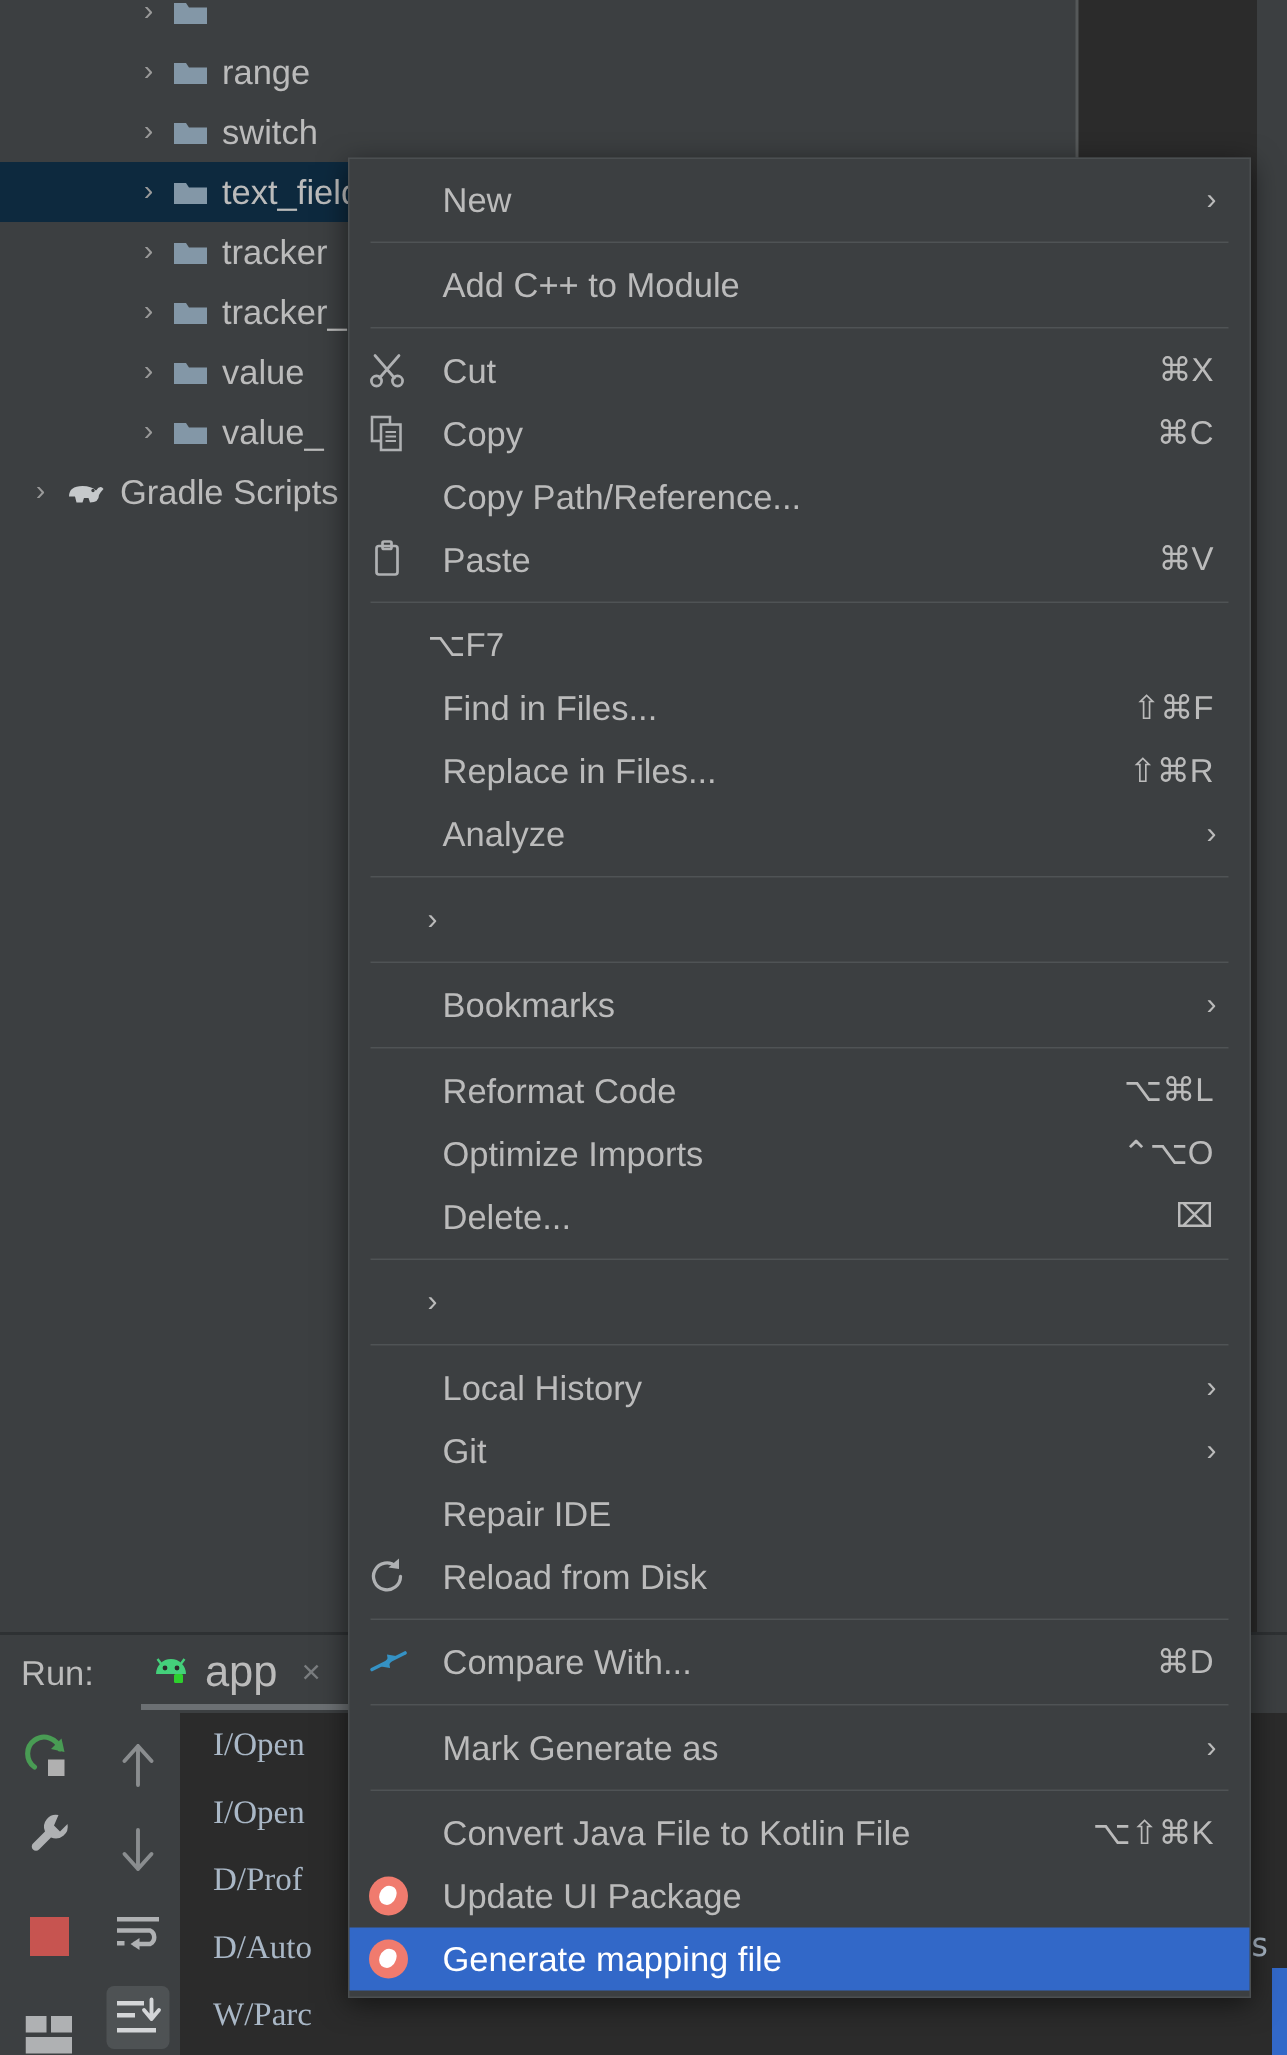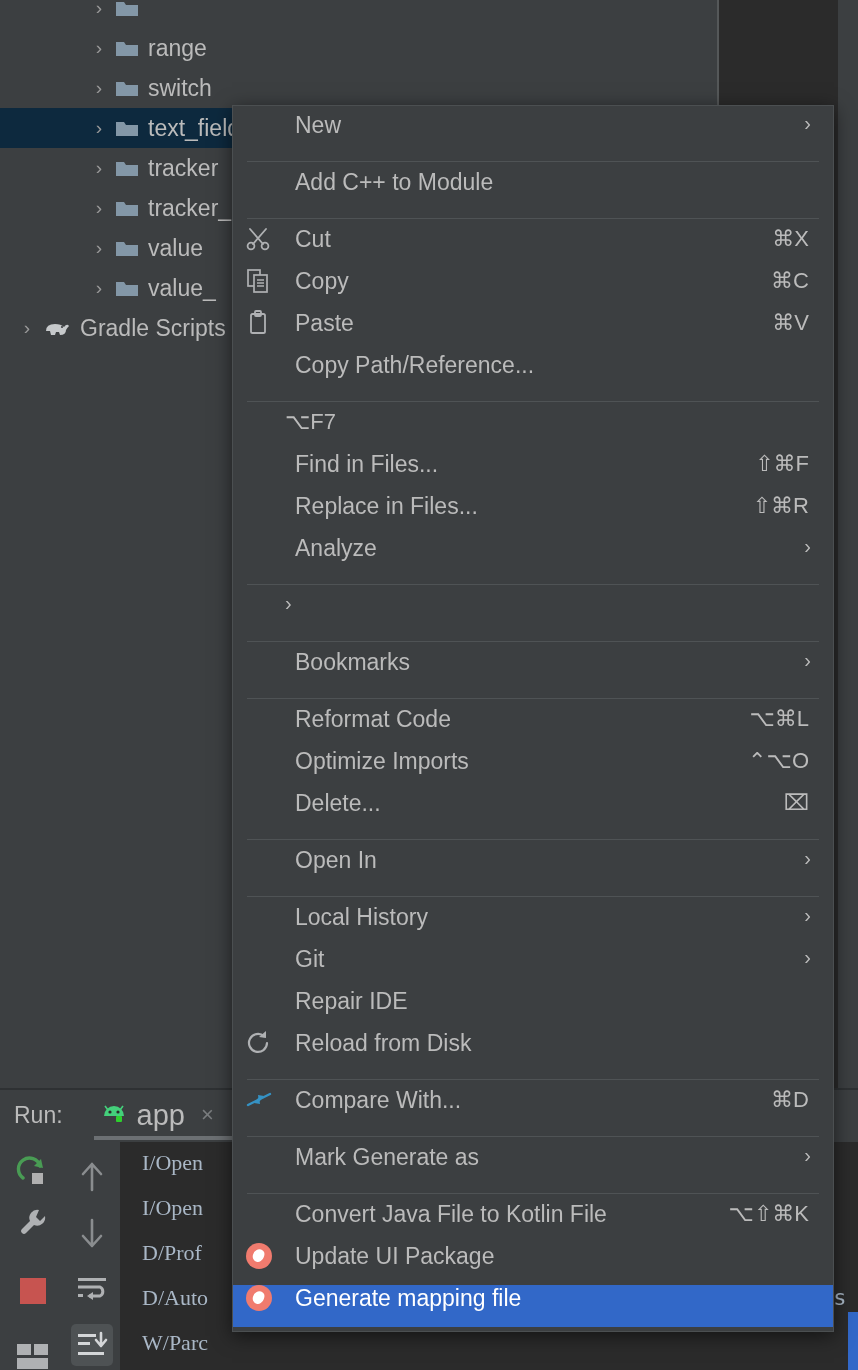--- a/index.html
+++ b/index.html
@@ -100,21 +100,21 @@
 
   
   .ctx-menu {
     position: absolute; left: 232px; top: 105px; width: 602px;
     background: #3C3F41;
     border: 1px solid #4B4F51;
     box-shadow: 0 4px 18px rgba(0,0,0,0.55);
     padding: 6px 0 4px 0;
   }
   .mi {
-    position: relative; height: 42px; display: flex; align-items: flex-start;
+    position: relative; height: 42px; display: flex; align-items: center;
     color: #BBBBBB; font-size: 23px; white-space: nowrap;
   }
   .mi.selected { background: #3268C8; color: #ffffff; }
   .mi-ico {
     width: 52px; flex: none; display: flex; align-items: center; justify-content: center;
   }
   .mi-ico svg { display: block; }
   .mi-label { flex: 1 1 auto; padding-left: 10px; }
   .mi-accel {
     flex: none; color: #BBBBBB; font-size: 22px; padding-right: 24px;
@@ -349,33 +349,33 @@
             <svg width="26" height="26" viewBox="0 0 26 26">
               <rect x="2" y="2" width="12" height="16" fill="none" stroke="#AFB1B3" stroke-width="1.7"></rect>
               <rect x="8" y="7" width="13" height="17" fill="#3C3F41" stroke="#AFB1B3" stroke-width="1.7"></rect>
               <path d="M11 12 H18 M11 15 H18 M11 18 H18" stroke="#AFB1B3" stroke-width="1.3"></path>
             </svg>
           </span>
           <span class="mi-label">Copy</span>
           <span class="mi-accel">⌘C</span>
         </div>
         <div class="mi">
+          <span class="mi-ico"></span>
+          <span class="mi-label">Copy Path/Reference...</span>
+        </div>
+        <div class="mi">
           <span class="mi-ico">
             <svg width="26" height="26" viewBox="0 0 26 26">
               <rect x="5" y="4" width="14" height="19" rx="1.6" fill="none" stroke="#AFB1B3" stroke-width="1.8"></rect>
               <rect x="9" y="1" width="6" height="5" rx="1" fill="none" stroke="#AFB1B3" stroke-width="1.8"></rect>
             </svg>
           </span>
           <span class="mi-label">Paste</span>
           <span class="mi-accel">⌘V</span>
         </div>
-        <div class="mi">
-          <span class="mi-ico"></span>
-          <span class="mi-label">Copy Path/Reference...</span>
-        </div>
         <div class="mi-sep"></div>
         <div class="mi">
           <span class="mi-ico"></span>
           <span class="mi-accel">⌥F7</span>
         </div>
         <div class="mi">
           <span class="mi-ico"></span>
           <span class="mi-label">Find in Files...</span>
           <span class="mi-accel">⇧⌘F</span>
         </div>
@@ -412,21 +412,20 @@
           <span class="mi-accel">⌃⌥O</span>
         </div>
         <div class="mi">
           <span class="mi-ico"></span>
           <span class="mi-label">Delete...</span>
           <span class="mi-accel">⌧</span>
         </div>
         <div class="mi-sep"></div>
         <div class="mi">
           <span class="mi-ico"></span>
-          <span class="mi-label">Open In</span>
           <span class="mi-arrow">›</span>
         </div>
         <div class="mi-sep"></div>
         <div class="mi">
           <span class="mi-ico"></span>
           <span class="mi-label">Local History</span>
           <span class="mi-arrow">›</span>
         </div>
         <div class="mi">
           <span class="mi-ico"></span>

